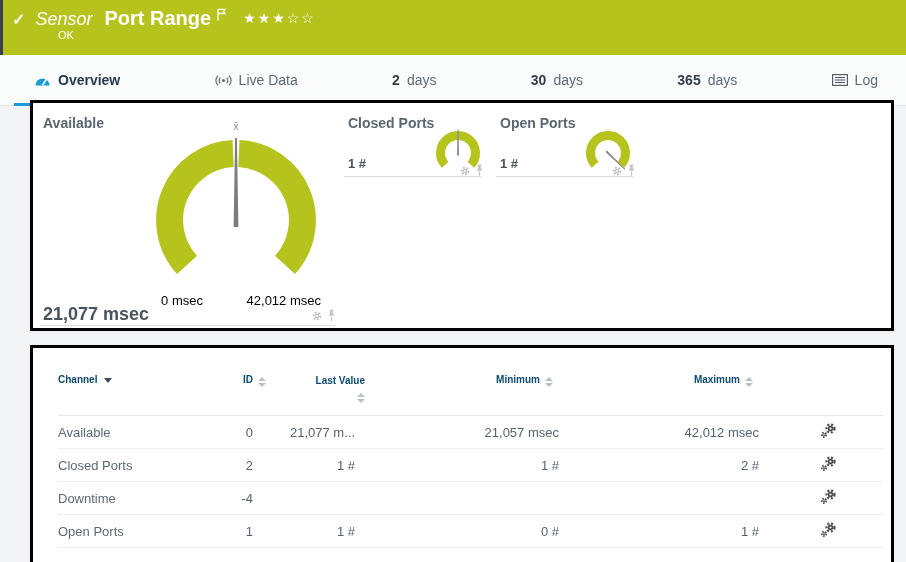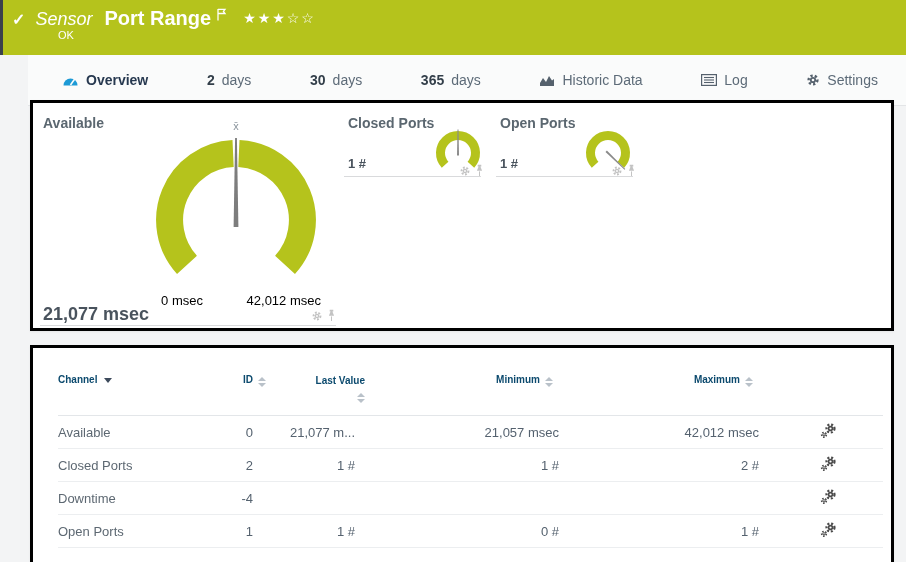--- a/index.html
+++ b/index.html
@@ -12,21 +12,21 @@
   .header-main { display:flex; align-items:flex-start; padding:7px 0 0 12px; }
   .check { font-size:16px; font-weight:bold; margin-top:3px; }
   .kind { font-style:italic; font-size:18px; margin-left:10px; margin-top:2px;text-align:right; }
   .title { font-weight:bold; font-size:20px; margin-left:12px; }
   .flag-wrap { margin-left:5px; margin-top:0; }
   .stars { margin-left:16px; margin-top:3px; font-size:14px; letter-spacing:2px; }
   .status-ok { position:absolute; left:46px; top:29px; font-size:11px; font-weight:normal;margin-left:12px; }
 
   
   .tabbar { height:51px; background:#fafbfb; border-bottom:1px solid #e3e5e7;
-            display:flex; justify-content:space-between; padding:0 8px 0 14px;margin-left:28px; }
+            display:flex; justify-content:space-between; padding:0 8px 0 14px; }
   .tab { position:relative; display:flex; align-items:center; gap:7px;
          padding:0 20px; font-size:14px; color:#5d6b78; cursor:pointer; white-space:nowrap; }
   .tab .num { font-weight:bold; color:#333f4a; }
   .tab.active { color:#273950; font-weight:bold; }
   .tab.active::after { content:""; position:absolute; left:0; right:0; bottom:-1px; height:3px; background:#1c9ad6; }
   .tab svg { flex:0 0 auto; }
 
   
   .card { position:absolute; background:#fff; border:3px solid #000000;
           box-shadow:0 1px 2px rgba(0,0,0,0.06); }
@@ -86,53 +86,46 @@
 
 <nav class="tabbar">
   <div class="tab active">
     <svg width="17" height="14" viewBox="0 0 17 14">
       <path d="M1.5,12.5 a7,7 0 1 1 14,0 z" fill="#1c9ad6"></path>
       <line x1="8.5" y1="12" x2="13.2" y2="5.2" stroke="#fafbfb" stroke-width="1.6"></line>
     </svg>
     <span>Overview</span>
   </div>
   <div class="tab">
+    <svg width="17" height="13" viewBox="0 0 17 13" fill="none" stroke="#5d6b78" stroke-width="1.2">
+      <circle cx="8.5" cy="6.5" r="1.6" fill="#5d6b78" stroke="none"></circle>
+      <path d="M5.3,3.8 a3.8,3.8 0 0 0 0,5.4 M3,1.6 a6.8,6.8 0 0 0 0,9.8 M11.7,3.8 a3.8,3.8 0 0 1 0,5.4 M14,1.6 a6.8,6.8 0 0 1 0,9.8"></path>
+    </svg>
+    <span>Live Data</span>
+  </div>
+  <div class="tab">
     <span class="num">2</span>
     <span>days</span>
   </div>
   <div class="tab">
     <span class="num">30</span>
     <span>days</span>
   </div>
   <div class="tab">
     <span class="num">365</span>
     <span>days</span>
-  </div>
-  <div class="tab">
-    <svg width="16" height="13" viewBox="0 0 16 13">
-      <polygon points="1,12 1,9 4,4 7,8 10,2 13,6.5 15,5 15,12" fill="#55616d"></polygon>
-    </svg>
-    <span>Historic Data</span>
   </div>
   <div class="tab">
     <svg width="16" height="12" viewBox="0 0 16 12">
       <rect x="0.6" y="0.6" width="14.8" height="10.8" fill="none" stroke="#55616d" stroke-width="1.2"></rect>
       <line x1="3" y1="3.5" x2="13" y2="3.5" stroke="#55616d" stroke-width="1.1"></line>
       <line x1="3" y1="6" x2="13" y2="6" stroke="#55616d" stroke-width="1.1"></line>
       <line x1="3" y1="8.5" x2="13" y2="8.5" stroke="#55616d" stroke-width="1.1"></line>
     </svg>
     <span>Log</span>
-  </div>
-  <div class="tab">
-    <svg width="14" height="14" viewBox="0 0 14 14">
-      <circle cx="7" cy="7" r="4.4" fill="none" stroke="#55616d" stroke-width="2.4" stroke-dasharray="2.3 2.1"></circle>
-      <circle cx="7" cy="7" r="3.1" fill="#55616d"></circle>
-      <circle cx="7" cy="7" r="1.3" fill="#fafbfb"></circle>
-    </svg>
-    <span>Settings</span>
   </div>
 </nav>
 
 <section class="card" id="gauges-card">
 
   <span class="panel-label" style="left:10px; top:12px;">Available</span>
   <span class="avg-marker">x̄</span>
 
   <svg class="abs" style="left:118px; top:32px;" width="170" height="170" viewBox="0 0 170 170">
     <path d="M 36.0,129.9 A 66.5,66.5 0 0 1 82.1,18.6" fill="none" stroke="#b5c31c" stroke-width="27"></path>

